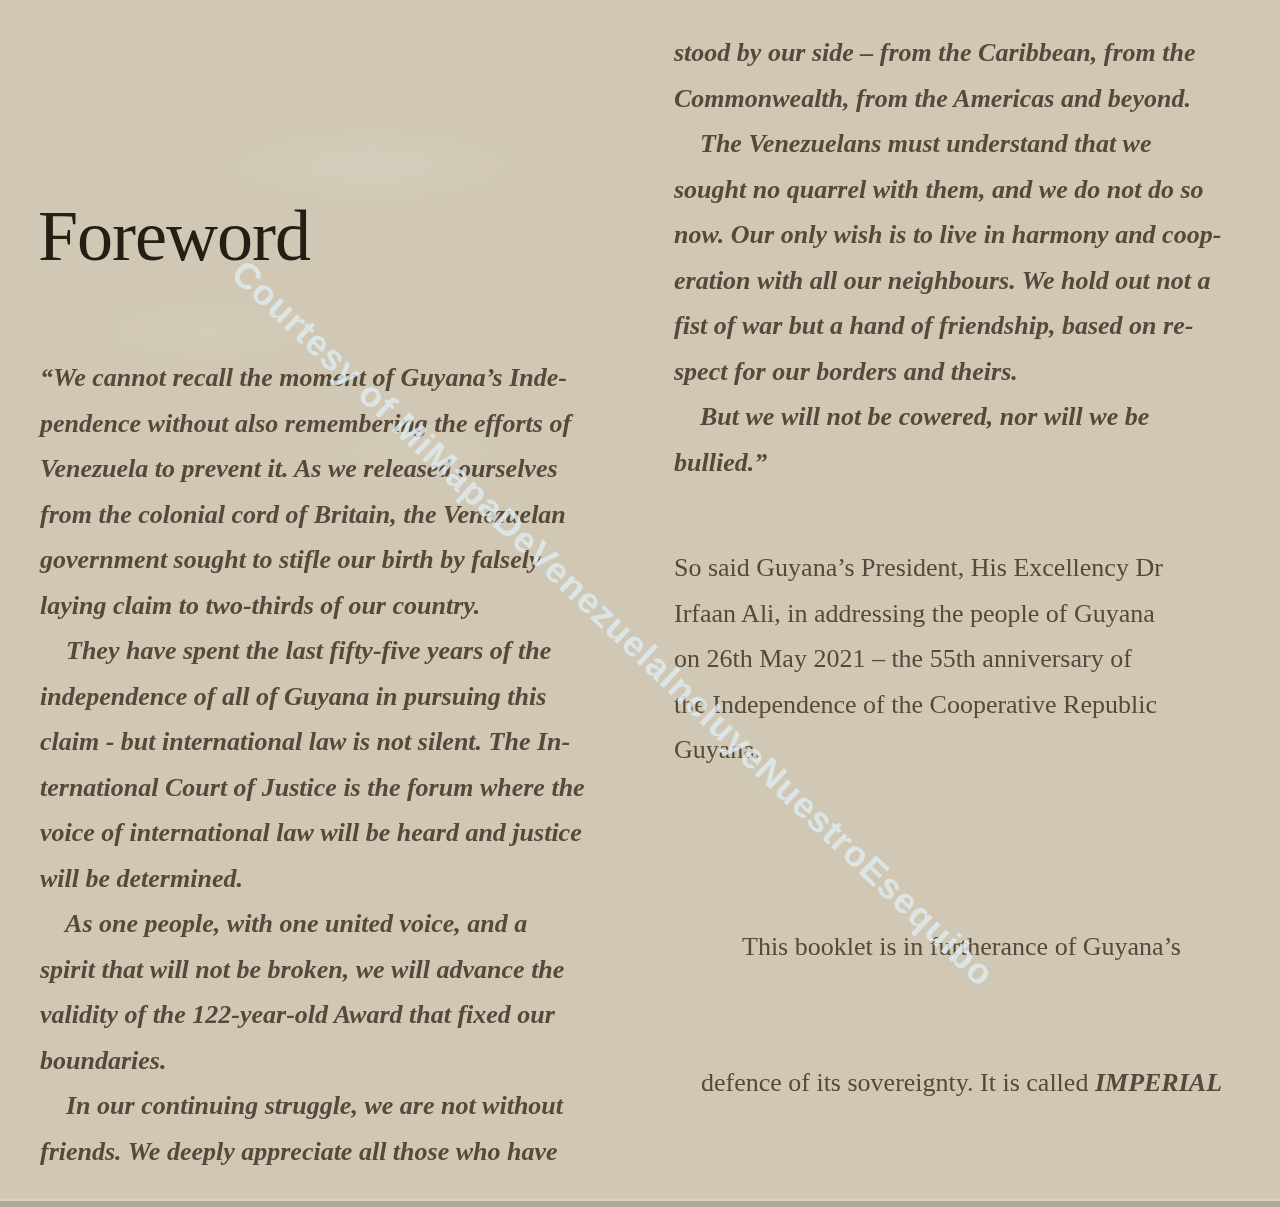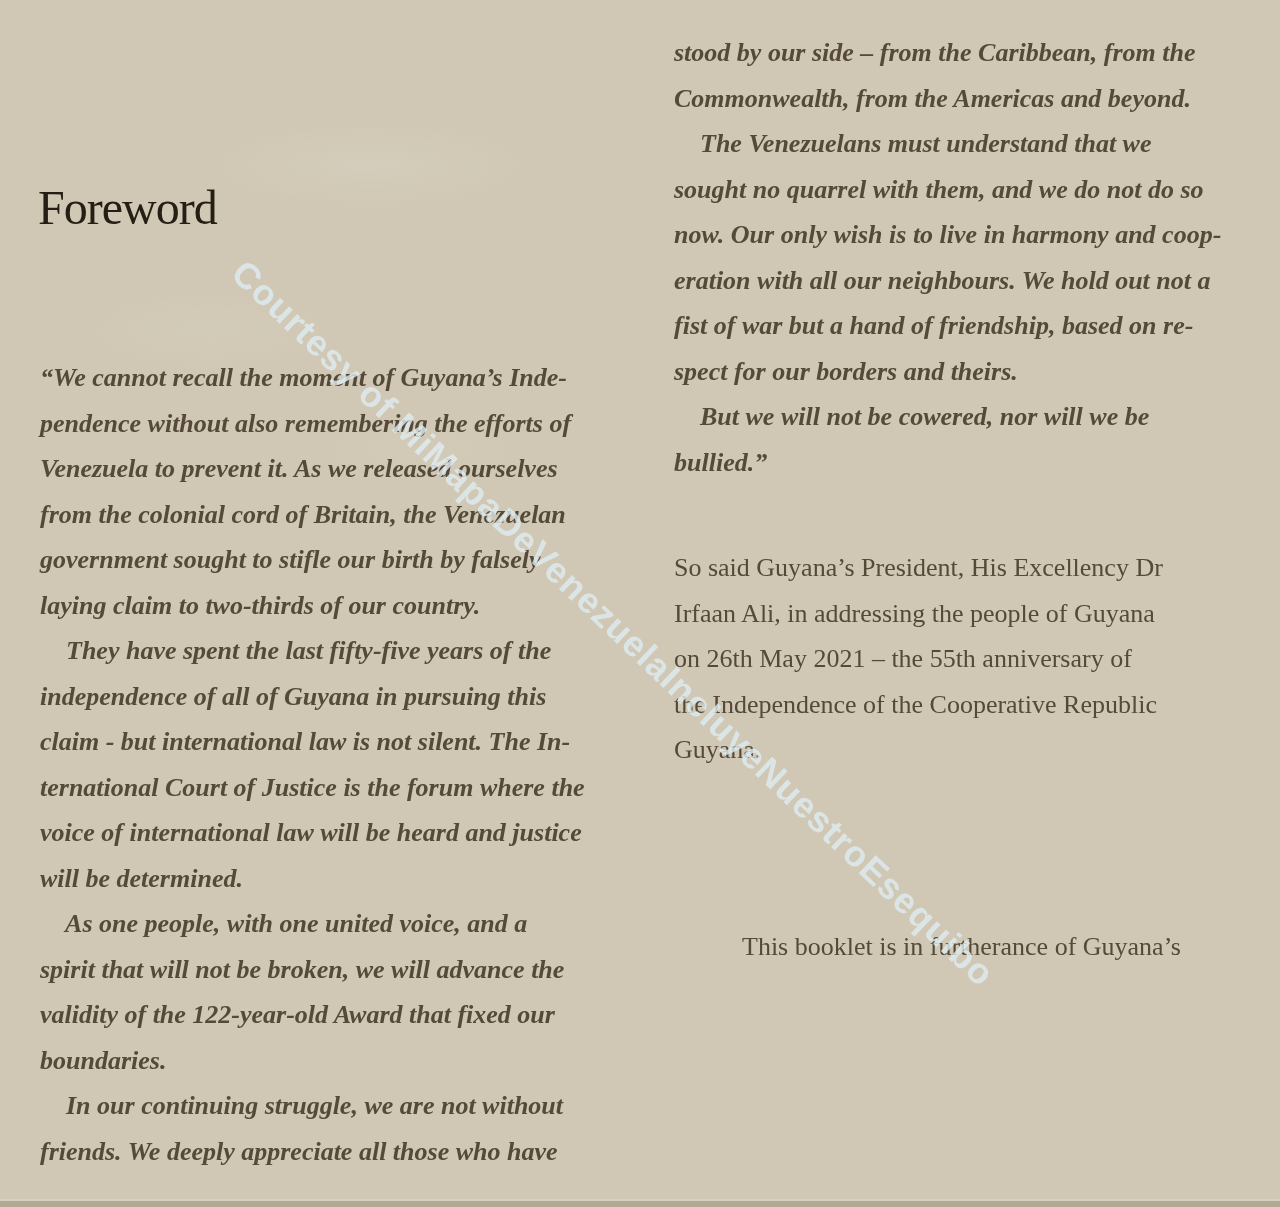--- a/index.html
+++ b/index.html
@@ -22,21 +22,21 @@
     background-image:
       radial-gradient(ellipse 230px 60px at 370px 165px, rgba(255,255,255,0.10), transparent 70%),
       radial-gradient(ellipse 180px 55px at 210px 330px, rgba(255,255,255,0.07), transparent 70%),
       radial-gradient(ellipse 150px 45px at 420px 450px, rgba(255,255,255,0.05), transparent 70%);
     pointer-events: none;
   }
   .page-title {
     position: absolute;
     left: 38px;
     top: 152px;
-    font-size: 48px;
+    font-size: 72px;
     line-height: 1;
     letter-spacing: -1px;
     color: #251e15;
     font-weight: normal;
   }
   .col {
     position: absolute;
     font-size: 26px;
     line-height: 45.5px;
   }
@@ -127,20 +127,21 @@
 bullied.”</div>
 
   <div class="para">So said Guyana’s President, His Excellency Dr
 Irfaan Ali, in addressing the people of Guyana
 on 26th May 2021 – the 55th anniversary of
 the Independence of the Cooperative Republic
 Guyana.</div>
 
   <div class="para">
     <div class="ln"><span>This booklet is in furtherance of Guyana’s</span></div>
+    <div class="ln"><span>defence of its sovereignty. It is called </span><span class="seg-bold-italic">IMPERIAL</span></div>
     
     
     
   </div>
 
 </div>
 
 <div class="watermark">Courtesy of MiMapaDeVenezuelaIncluyeNuestroEsequibo</div>
 
 <div class="page-edge-bottom"></div>

